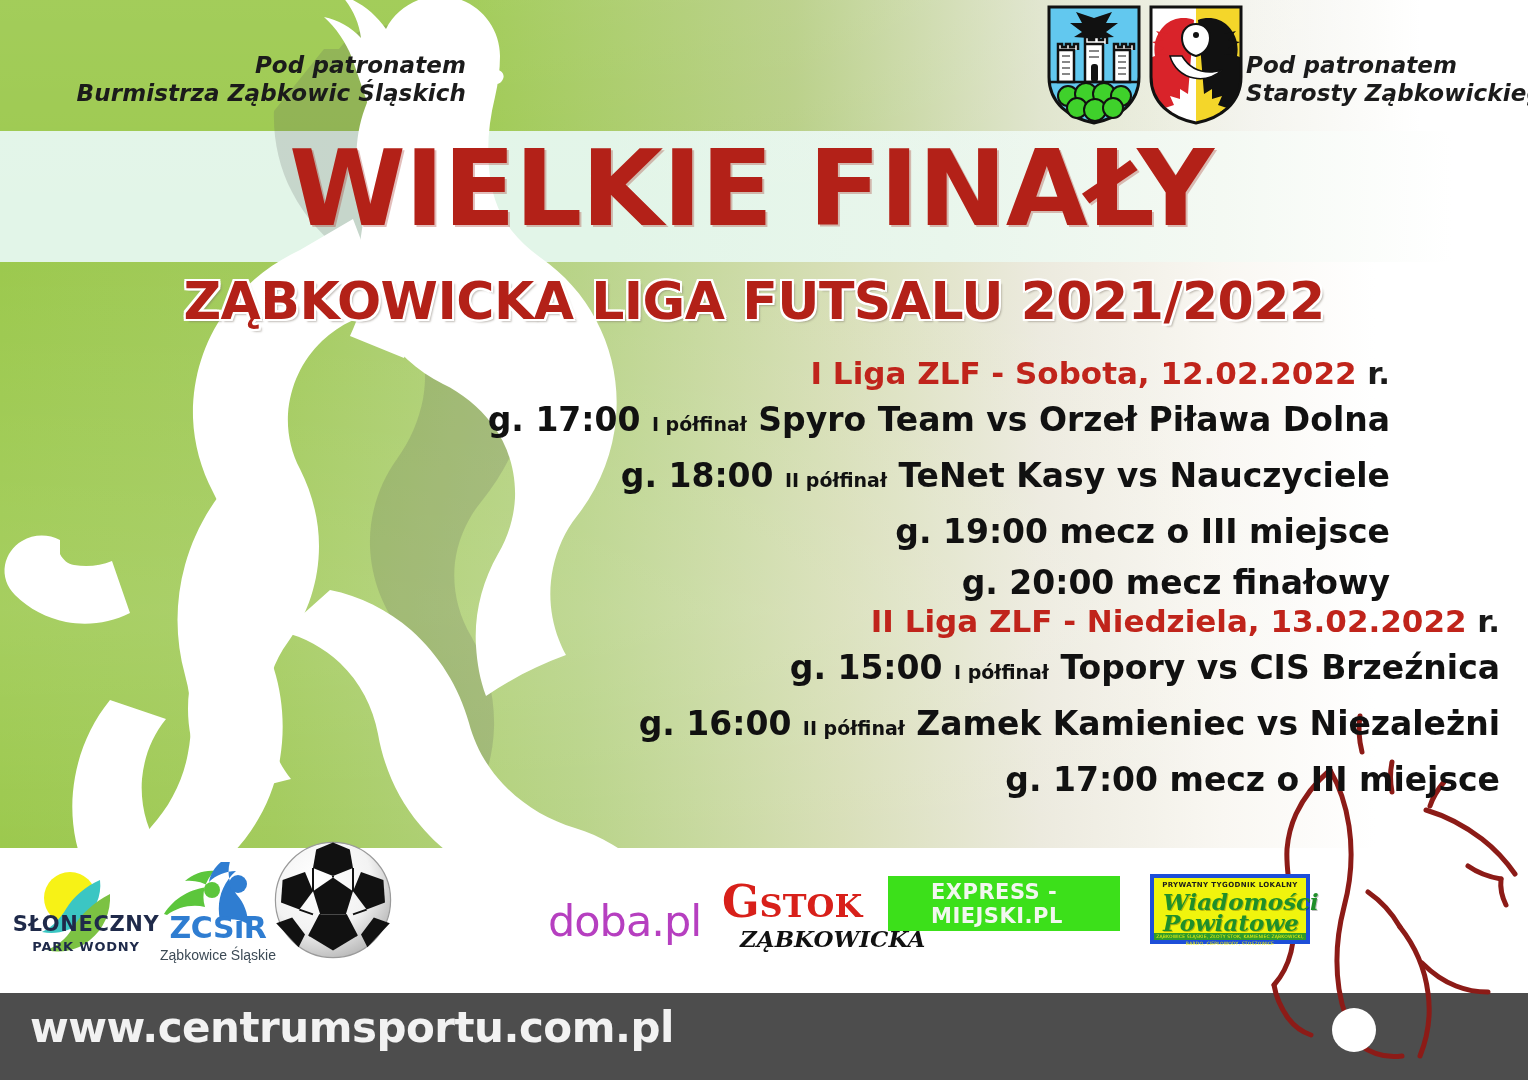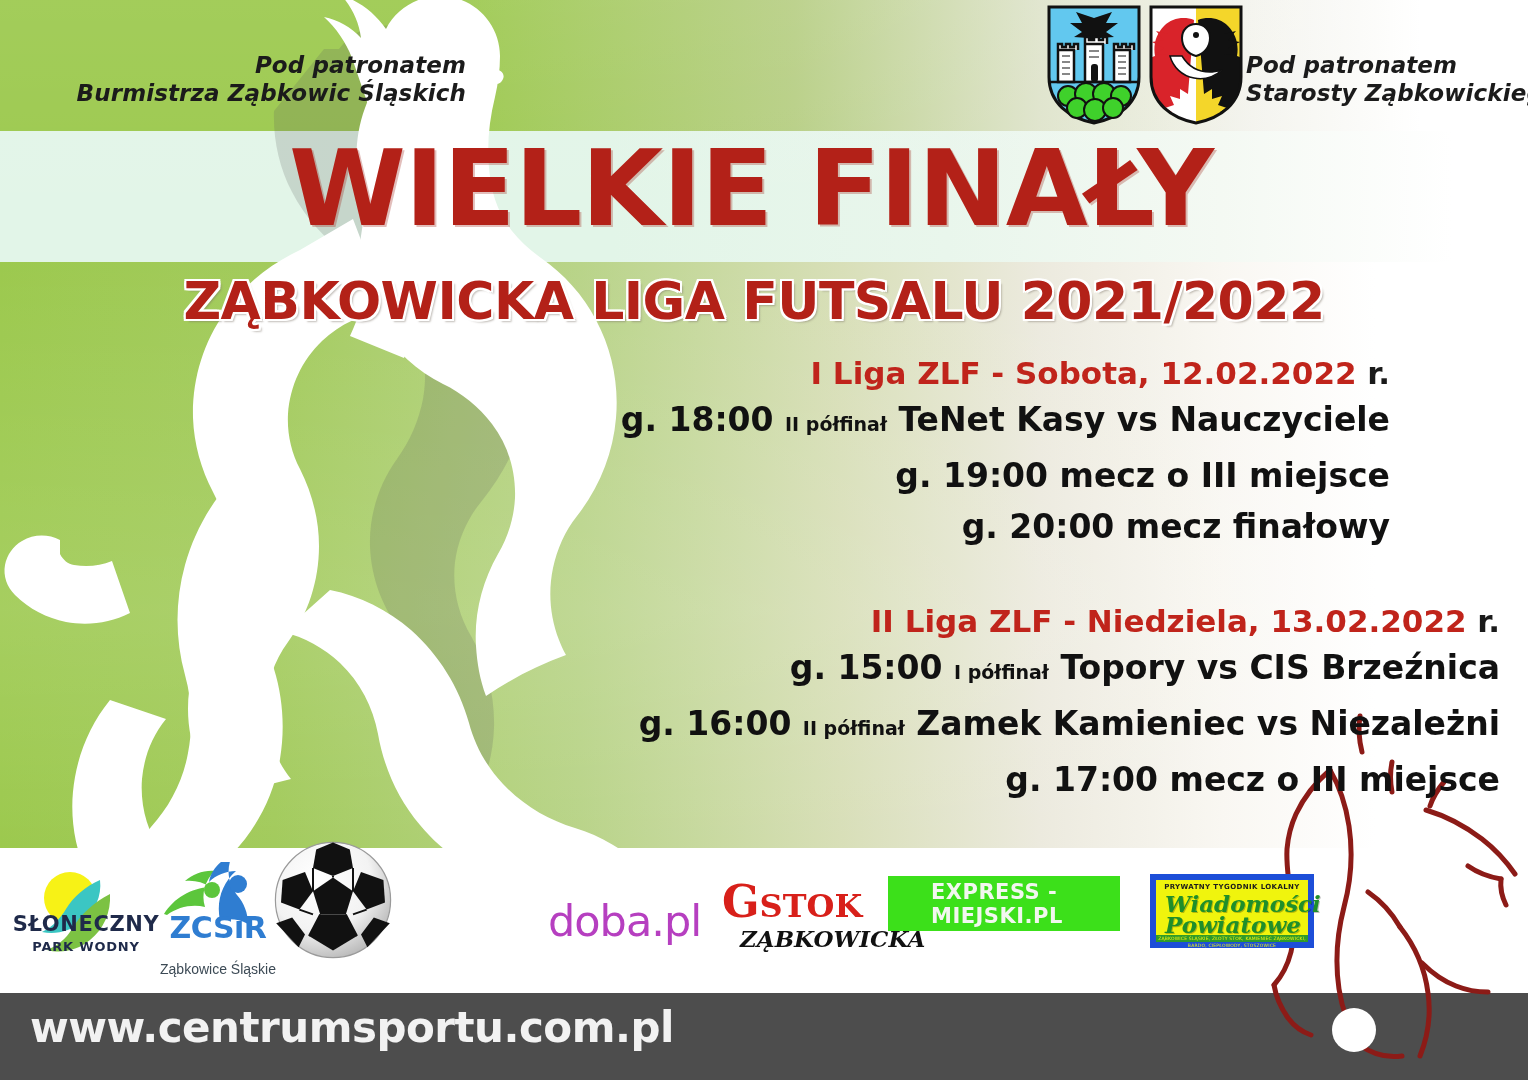--- a/index.html
+++ b/index.html
@@ -105,41 +105,41 @@
   .sponsors{position:absolute;left:0;top:848px;width:1528px;height:145px;}
 
   .logo-slon{position:absolute;left:18px;top:16px;width:140px;height:112px;}
   .slon-txt{position:absolute;left:10px;top:64px;width:152px;text-align:center;}
   .slon-txt .l1{display:block;font-family:"DejaVu Sans",sans-serif;font-weight:bold;font-size:21px;color:#1f2a4a;letter-spacing:.6px;}
   .slon-txt .l2{display:block;font-family:"DejaVu Sans",sans-serif;font-weight:bold;font-size:13px;color:#1f2a4a;letter-spacing:.8px;margin-top:3px;}
 
   .logo-zcsir{position:absolute;left:150px;top:14px;width:135px;height:120px;}
   .zcsir-txt{position:absolute;left:148px;top:62px;width:140px;text-align:center;}
   .zcsir-txt .l1{display:block;font-family:"DejaVu Sans",sans-serif;font-weight:bold;font-size:30px;color:#2f7dd1;letter-spacing:-0.5px;}
-  .zcsir-txt .l2{display:block;font-family:"Liberation Sans",sans-serif;font-size:14px;color:#3c4a55;margin-top:16px;}
+  .zcsir-txt .l2{display:block;font-family:"Liberation Sans",sans-serif;font-size:14px;color:#3c4a55;margin-top:2px;}
 
   .logo-doba{position:absolute;left:548px;top:48px;
     font-family:"DejaVu Sans",sans-serif;font-size:43px;font-weight:normal;
     color:#b63fc0;letter-spacing:-1px;}
 
   .logo-gazeta{position:absolute;left:722px;top:30px;width:160px;height:75px;}
   .gaz-top{position:absolute;left:0;top:2px;white-space:nowrap;
     font-family:"DejaVu Serif",serif;font-weight:bold;color:#d8201a;}
   .gaz-top .big{font-size:44px;line-height:44px;}
   .gaz-top .rest{font-size:32px;letter-spacing:0px;}
   .gaz-bot{position:absolute;left:18px;top:47px;white-space:nowrap;
     font-family:"DejaVu Serif",serif;font-weight:bold;font-size:23px;color:#111;font-style:italic;}
 
   .logo-express{position:absolute;left:888px;top:28px;width:232px;height:55px;
     background:#3ce01a;display:flex;align-items:center;justify-content:center;}
   .logo-express span{font-family:"DejaVu Sans",sans-serif;font-weight:bold;font-size:21px;
     color:#f2f7ef;letter-spacing:.5px;margin-left:43px;}
 
   .logo-wiad{position:absolute;left:1150px;top:26px;width:152px;height:62px;
-    background:#f0f40d;border:6px solid #1d4ed8;}
+    background:#f0f40d;border:4px solid #1d4ed8;}
   .wiad-top{position:absolute;left:0;top:3px;width:100%;text-align:center;
     font-family:"DejaVu Sans",sans-serif;font-weight:bold;font-size:7px;color:#1c1c1c;letter-spacing:.4px;}
   .wiad-1,.wiad-2{position:absolute;font-family:"DejaVu Serif",serif;font-style:italic;font-weight:bold;
     font-size:23px;color:#1f8f2a;text-shadow:1px 1px 0 rgba(0,0,0,.25);}
   .wiad-1{left:9px;top:10px;}
   .wiad-2{left:9px;top:31px;}
   .wiad-bar{position:absolute;left:0;bottom:0;width:100%;height:7px;background:#2f9b2a;}
   .wiad-bar span{display:block;text-align:center;font-family:"DejaVu Sans",sans-serif;
     font-size:4.5px;color:#f0f40d;line-height:7px;letter-spacing:.2px;}
 
@@ -352,20 +352,25 @@
 
   <div class="title-main">WIELKIE FINAŁY</div>
   <div class="title-sub">ZĄBKOWICKA LIGA FUTSALU 2021/2022</div>
 
   <div class="sched sched-1">
     <div class="liga-head">
       <span>I Liga ZLF - Sobota, 12.02.2022</span>
       <span class="tail">r.</span>
     </div>
 
+    <div class="match">
+      <span>g. 17:00</span>
+      <span class="semi">I półfinał</span>
+      <span class="team">Spyro Team vs Orzeł Piława Dolna</span>
+    </div>
     <div class="match">
       <span>g. 18:00</span>
       <span class="semi">II półfinał</span>
       <span class="team">TeNet Kasy vs Nauczyciele</span>
     </div>
     <div class="match">
       <span>g. 19:00</span>
       <span class="team">mecz o III miejsce</span>
     </div>
     <div class="match">

